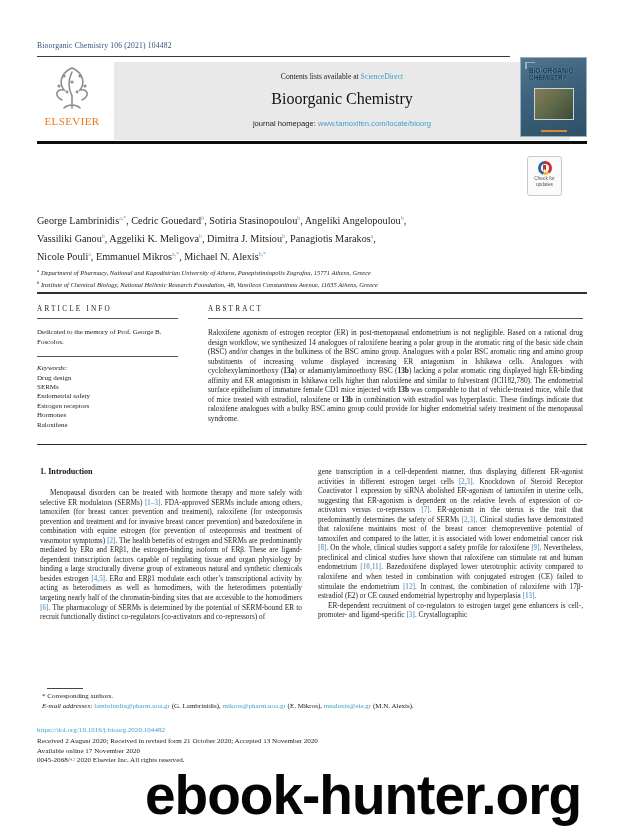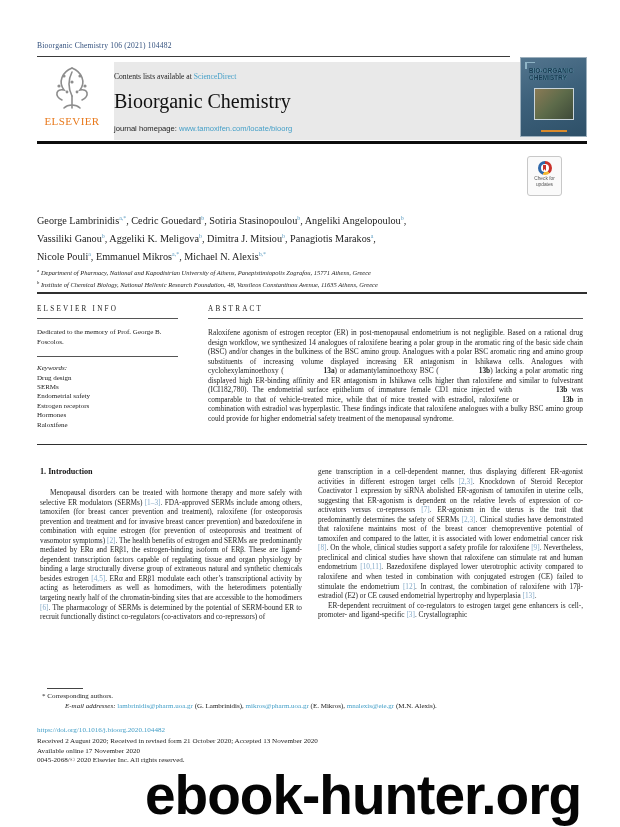--- a/index.html
+++ b/index.html
@@ -12,24 +12,24 @@
     position:absolute; left:37px; top:41px; width:550px;
     text-align:left; font-size:7.6px; color:#32507d; letter-spacing:.2px;
   }
   .rule-top { position:absolute; left:37px; top:56px; width:473px; border-top:1px solid #3a3a3a; }
   
   .elsevier { position:absolute; left:37px; top:62px; width:70px; height:78px; text-align:center; }
   .elsevier svg { display:block; margin:0 auto; }
   .elsevier-word { font-size:11px; color:#e8791c; letter-spacing:.4px; margin-top:1px; font-family:"Liberation Serif", serif; }
   .header-box {
     position:absolute; left:114px; top:62px; width:456px; height:78px;
-    background:#e9e9e9; 
+    background:#e9e9e9; text-align:center;
   }
   .contents-line { margin-top:10px; font-size:7.6px; color:#222; }
-  .journal-title { margin-top:9px; font-size:20px; color:#111; }
+  .journal-title { margin-top:9px; font-size:16px; color:#111; }
   .homepage-line { margin-top:11px; font-size:7.6px; color:#222; font-family:"Liberation Sans", sans-serif; }
   .lnk { color:#46a0c8; }
   .cover {
     position:absolute; left:520px; top:57px; width:67px; height:80px;
     background:linear-gradient(160deg,#53758e 0%,#3d617b 45%,#2e5068 100%);
     border:1px solid #9db0bd; box-sizing:border-box; overflow:hidden;
   }
   .cover-title {
     margin:10px 4px 0 8px; font-family:"Liberation Sans", sans-serif; font-weight:bold;
     font-size:6.5px; line-height:6.8px; color:#16394f; text-shadow:.4px .4px 0 #6fa9bd; text-align:left;
@@ -54,23 +54,23 @@
     position:relative;
   }
   .badge-circle:before { content:""; position:absolute; left:3px; top:3px; width:8px; height:8px; border-radius:50%; background:#fff; }
   .badge-circle:after {
     content:""; position:absolute; left:5.5px; top:4px; width:3px; height:6px; background:#c9322b;
     clip-path:polygon(0 0,100% 0,100% 100%,50% 65%,0 100%);
   }
   .badge-text { font-family:"Liberation Sans", sans-serif; font-size:4.8px; line-height:5.6px; color:#555; }
   .authors { position:absolute; left:37px; top:211px; width:505px; font-size:10.2px; line-height:14.6px; color:#1a1a1a; }
   .sg-sup, .sup { vertical-align:super; font-size:58%; color:#5d9dc2; }
-  .sg-b { font-weight:bold;padding-left:40px; }
+  .sg-b { font-weight:bold; }
   .sg-i { font-style:italic; }
-  .sg-ref { color:#85aac8; }
+  .sg-ref { color:#85aac8;font-weight:bold; }
   .sg-link { color:#46a0c8; }
   .affils { position:absolute; left:37px; top:266px; width:530px; font-size:6.5px; line-height:9.4px; font-style:italic; color:#222; }
   .aff-sup { vertical-align:super; font-size:70%; font-style:italic; }
   .rule-mid { position:absolute; left:37px; top:292px; width:550px; height:0; border-top:2px solid #2f2f2f; }
   
   .info-grid { position:absolute; left:37px; top:305px; width:550px; display:flex; }
   .info-col { width:141px; flex:0 0 141px; }
   .abs-col { margin-left:30px; width:375px; flex:0 0 375px; }
   .sec-heading { font-size:7.2px; letter-spacing:2.2px; color:#1c1c1c; white-space:nowrap; }
   .head-rule { border-top:1px solid #555; margin-top:5px; margin-bottom:9px; }
@@ -84,21 +84,21 @@
   .intro { position:absolute; left:40px; top:467px; width:545px; display:flex; }
   .col-left { width:262px; flex:0 0 262px; }
   .col-right { margin-left:16px; width:265px; flex:0 0 265px; }
   .intro h2 { font-size:8.2px; margin:0 0 12px 0; color:#151515; }
   .body-p { font-size:7.3px; line-height:9.55px; text-align:justify; margin:0; color:#1d1d1d; }
   .indent { text-indent:10px; }
   .p2 { margin-top:0; }
   
   .footnote { position:absolute; left:42px; top:688px; width:540px; font-size:7px; line-height:9.8px; color:#222; }
   .fn-rule { width:36px; border-top:1px solid #444; margin:0 0 3px 5px; }
-  .fn-email { margin-left:23px; }
+  .fn-email { margin-left:0; }
   .footer { position:absolute; left:37px; top:726px; width:550px; font-size:7.1px; line-height:9.8px; color:#222; }
   .doi { color:#46a0c8; margin-bottom:1px; }
   
   .watermark {
     position:absolute; left:145px; top:763px; white-space:nowrap;
     font-family:"Liberation Sans", sans-serif; font-weight:bold;
     font-size:55px; letter-spacing:-1px; color:#050505;text-align:center;
   }
 </style>
 </head>
@@ -166,21 +166,21 @@
 
   <div class="affils">
     <div><span class="aff-sup">a</span><span> Department of Pharmacy, National and Kapodistrian University of Athens, Panepistimiopolis Zografou, 15771 Athens, Greece</span></div>
     <div><span class="aff-sup">b</span><span> Institute of Chemical Biology, National Hellenic Research Foundation, 48, Vassileos Constantinou Avenue, 11635 Athens, Greece</span></div>
   </div>
 
   <div class="rule-mid"></div>
 
   <div class="info-grid">
     <div class="info-col">
-      <div class="sec-heading">ELSEVIER INFO</div>
+      <div class="sec-heading">ARTICLE INFO</div>
       <div class="head-rule"></div>
       <div class="dedication">Dedicated to the memory of Prof. George B. Foscolos.</div>
       <div class="info-rule2"></div>
       <div class="kw-label">Keywords:</div>
       <div class="kw-item">Drug design</div>
       <div class="kw-item">SERMs</div>
       <div class="kw-item">Endometrial safety</div>
       <div class="kw-item">Estrogen receptors</div>
       <div class="kw-item">Hormones</div>
       <div class="kw-item">Raloxifene</div>

